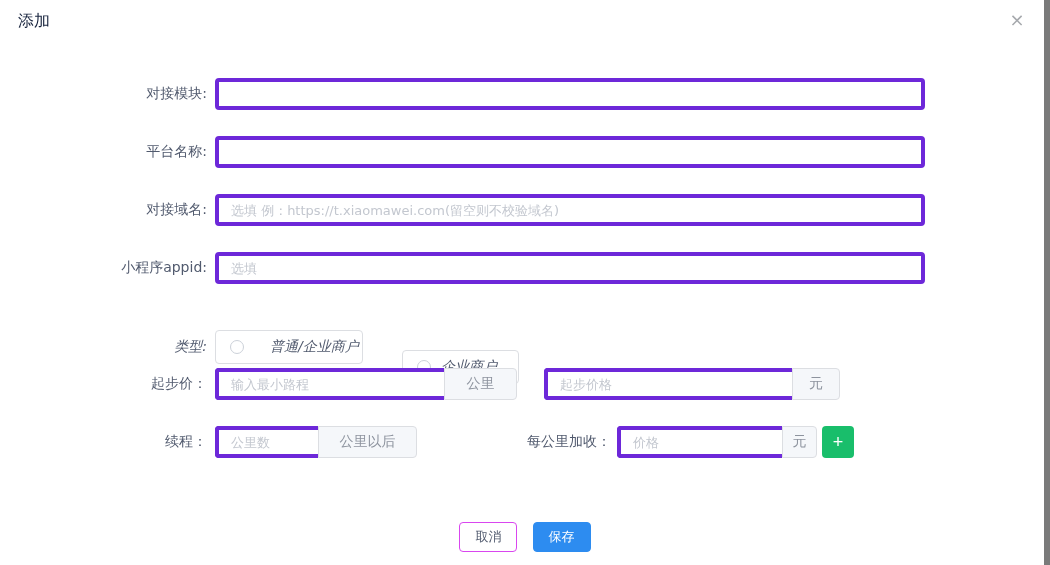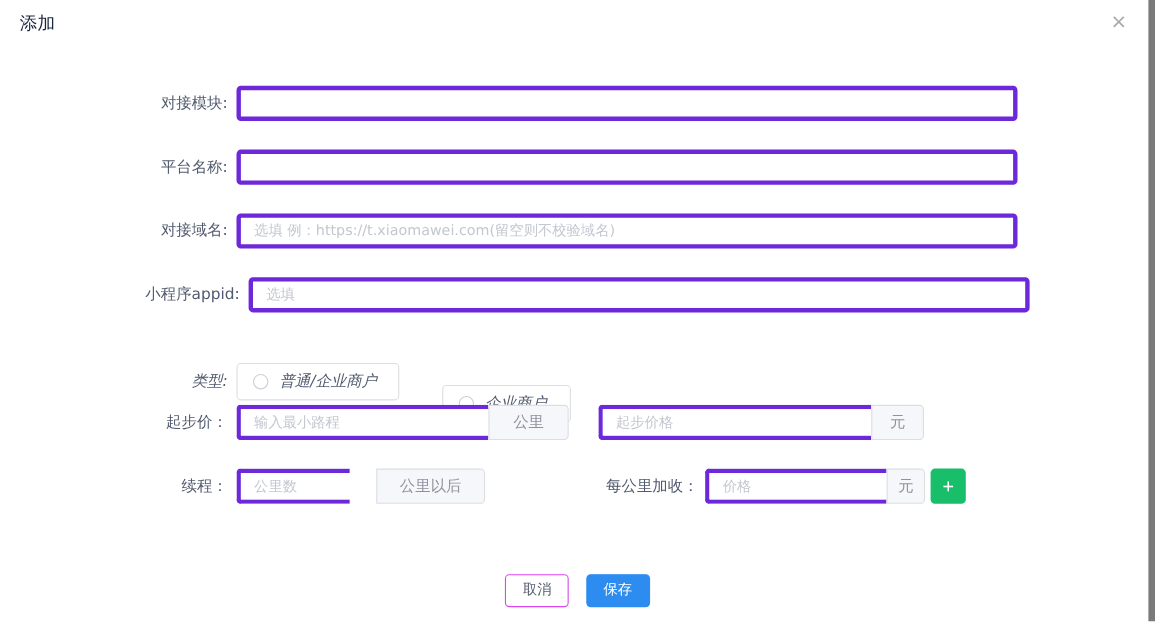--- a/index.html
+++ b/index.html
@@ -37,21 +37,21 @@
   .form-row {
     position: absolute;
     left: 0;
     width: 1020px;
     display: flex;
     align-items: center;
   }
   .row-1 { top: 78px; }
   .row-2 { top: 136px; }
   .row-3 { top: 194px; }
-  .row-4 { top: 252px; padding-left: 11px; }
+  .row-4 { top: 252px; }
   .row-5 { top: 310px; font-style: italic; }
   .row-6 { top: 368px; }
   .row-7 { top: 426px; }
   .form-label {
     width: 207px;
     text-align: right;
     font-size: 14px;
     color: #515a6e;
     flex: none;
   }
@@ -181,21 +181,21 @@
 
 <div class="form-row row-4">
   <div class="form-label">小程序appid:</div>
   <div class="gap8"></div>
   <input type="text" class="text-input full-input" placeholder="选填" style="">
 </div>
 
 <div class="form-row row-5">
   <div class="form-label">类型:</div>
   <div class="gap8"></div>
-  <div class="radio-box" style="width:148px;">
+  <div class="radio-box" style="width:148px;gap:16px;">
     <span class="radio-circle"></span>
     <span class="radio-label">普通/企业商户</span>
   </div>
   <div style="width:39px; flex:none;"></div>
   <div class="radio-box" style="width:117px;margin-top:40px;">
     <span class="radio-circle"></span>
     <span class="radio-label">企业商户</span>
   </div>
 </div>
 
@@ -211,21 +211,21 @@
     <input type="text" class="text-input" style="width: 248px;" placeholder="起步价格">
     <div class="input-append" style="width:48px;">元</div>
   </div>
 </div>
 
 <div class="form-row row-7">
   <div class="form-label">续程：</div>
   <div class="gap8"></div>
   <div class="input-group">
     <input type="text" class="text-input" style="width: 103px;" placeholder="公里数">
-    <div class="input-append" style="width:99px;margin-left:24px;">公里以后</div>
+    <div class="input-append" style="width:99px;">公里以后</div>
   </div>
   <div class="inline-label" style="width:194px; text-align:right; margin-right:6px;">每公里加收：</div>
   <div class="input-group">
     <input type="text" class="text-input" style="width: 165px;" placeholder="价格">
     <div class="input-append" style="width:35px;">元</div>
   </div>
   <div style="width:5px; flex:none;"></div>
   <button class="add-btn">+</button>
 </div>
 

